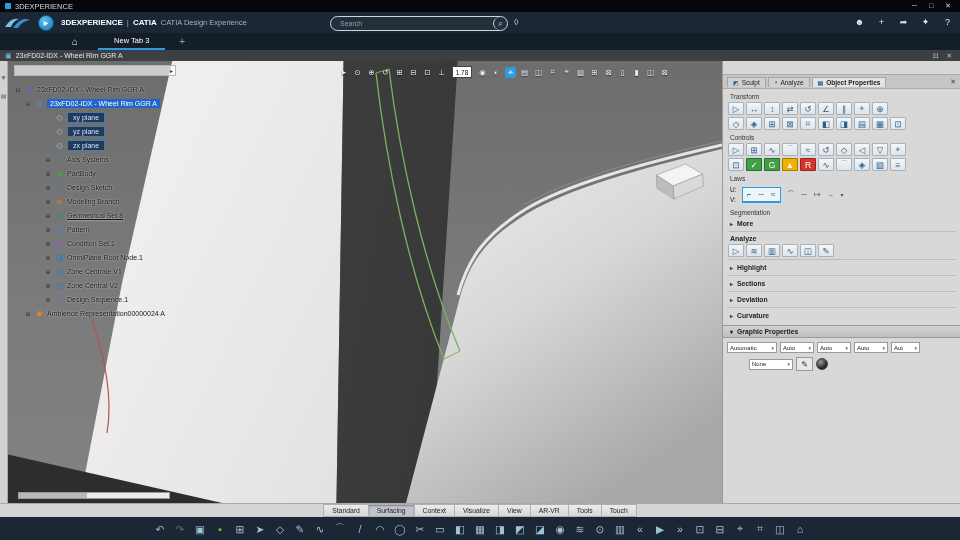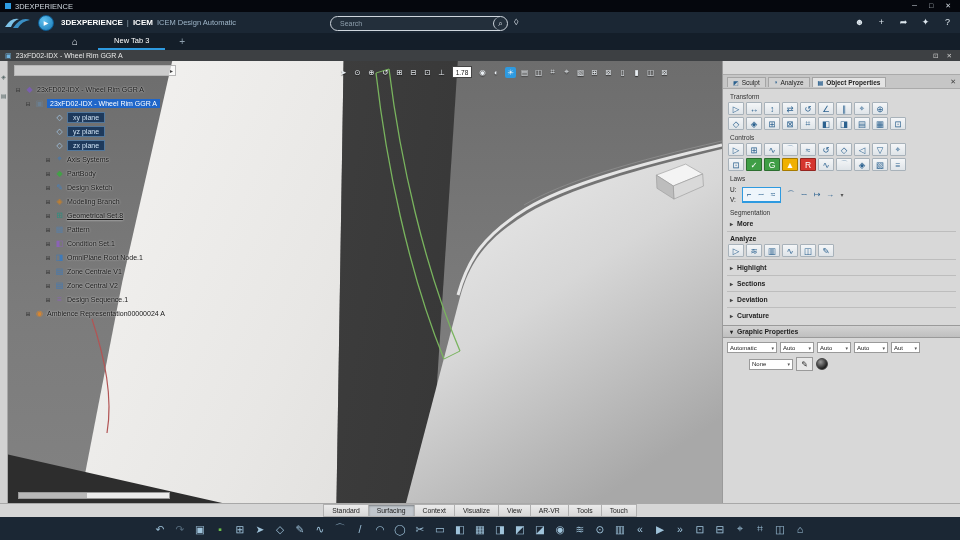--- a/index.html
+++ b/index.html
@@ -134,22 +134,22 @@
     <span class="logo">
       <svg viewBox="0 0 30 16" width="30" height="16">
         <path d="M2 12 Q8 2 16 4 Q10 6 8 12 Z" fill="#7ec3e8"></path>
         <path d="M10 13 Q18 1 27 5 Q19 6 15 13 Z" fill="#3a8fc4"></path>
       </svg>
     </span>
     <span class="compass">▶</span>
     <span class="apptitle">
       <span class="b">3DEXPERIENCE</span>
       <span class="sep">|</span>
-      <span class="b">ICEM</span>
-      <span class="edition">ICEM Design Automatic</span>
+      <span class="b">CATIA</span>
+      <span class="edition">CATIA Design Experience</span>
     </span>
     <span class="search">
       <span class="ph">Search</span>
       <span class="sbtn">⌕</span>
     </span>
     <span class="tagicn">◊</span>
     <span class="hicons">
         <span class="hicn">☻</span>
         <span class="hicn">+</span>
         <span class="hicn">➦</span>

